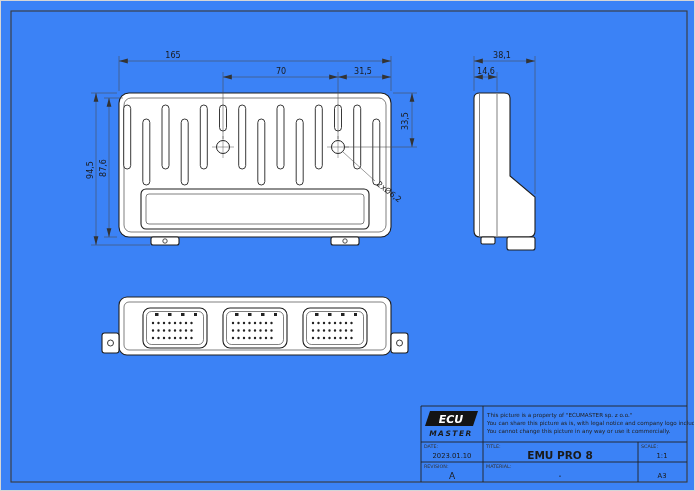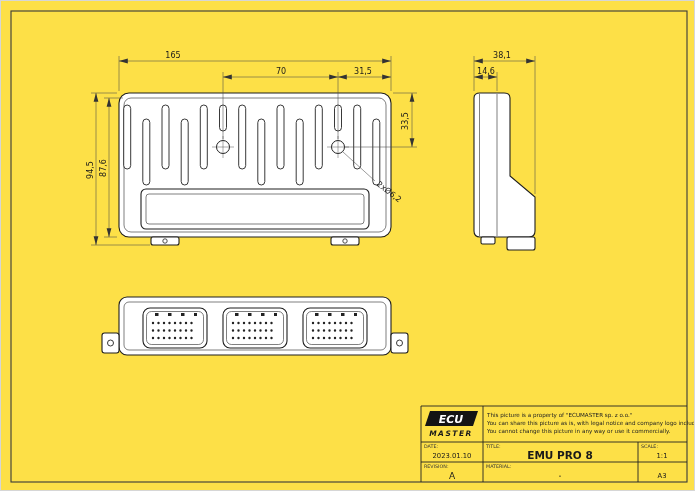--- a/index.html
+++ b/index.html
@@ -1,19 +1,19 @@
 <!DOCTYPE html>
 <html><head>
 <meta charset="utf-8">
 <style>
   html,body{margin:0;padding:0;background:#ffffff;}
   .sheet{
     position:relative;
     width:695px;height:491px;
-    background:#fde047;
+    background:#3b82f6;
     border:1px solid #d6d6d6;
     box-sizing:border-box;
     font-family:"DejaVu Sans", sans-serif;
     overflow:hidden;
   }
   svg{position:absolute;left:0;top:0;}
   text{font-family:"DejaVu Sans", sans-serif;fill:#1a1a1a;}
   .dim{font-size:8px;}
   .dim-v{font-size:8px;}
   .outline{fill:#ffffff;stroke:#1f1f1f;stroke-width:1.1;}

